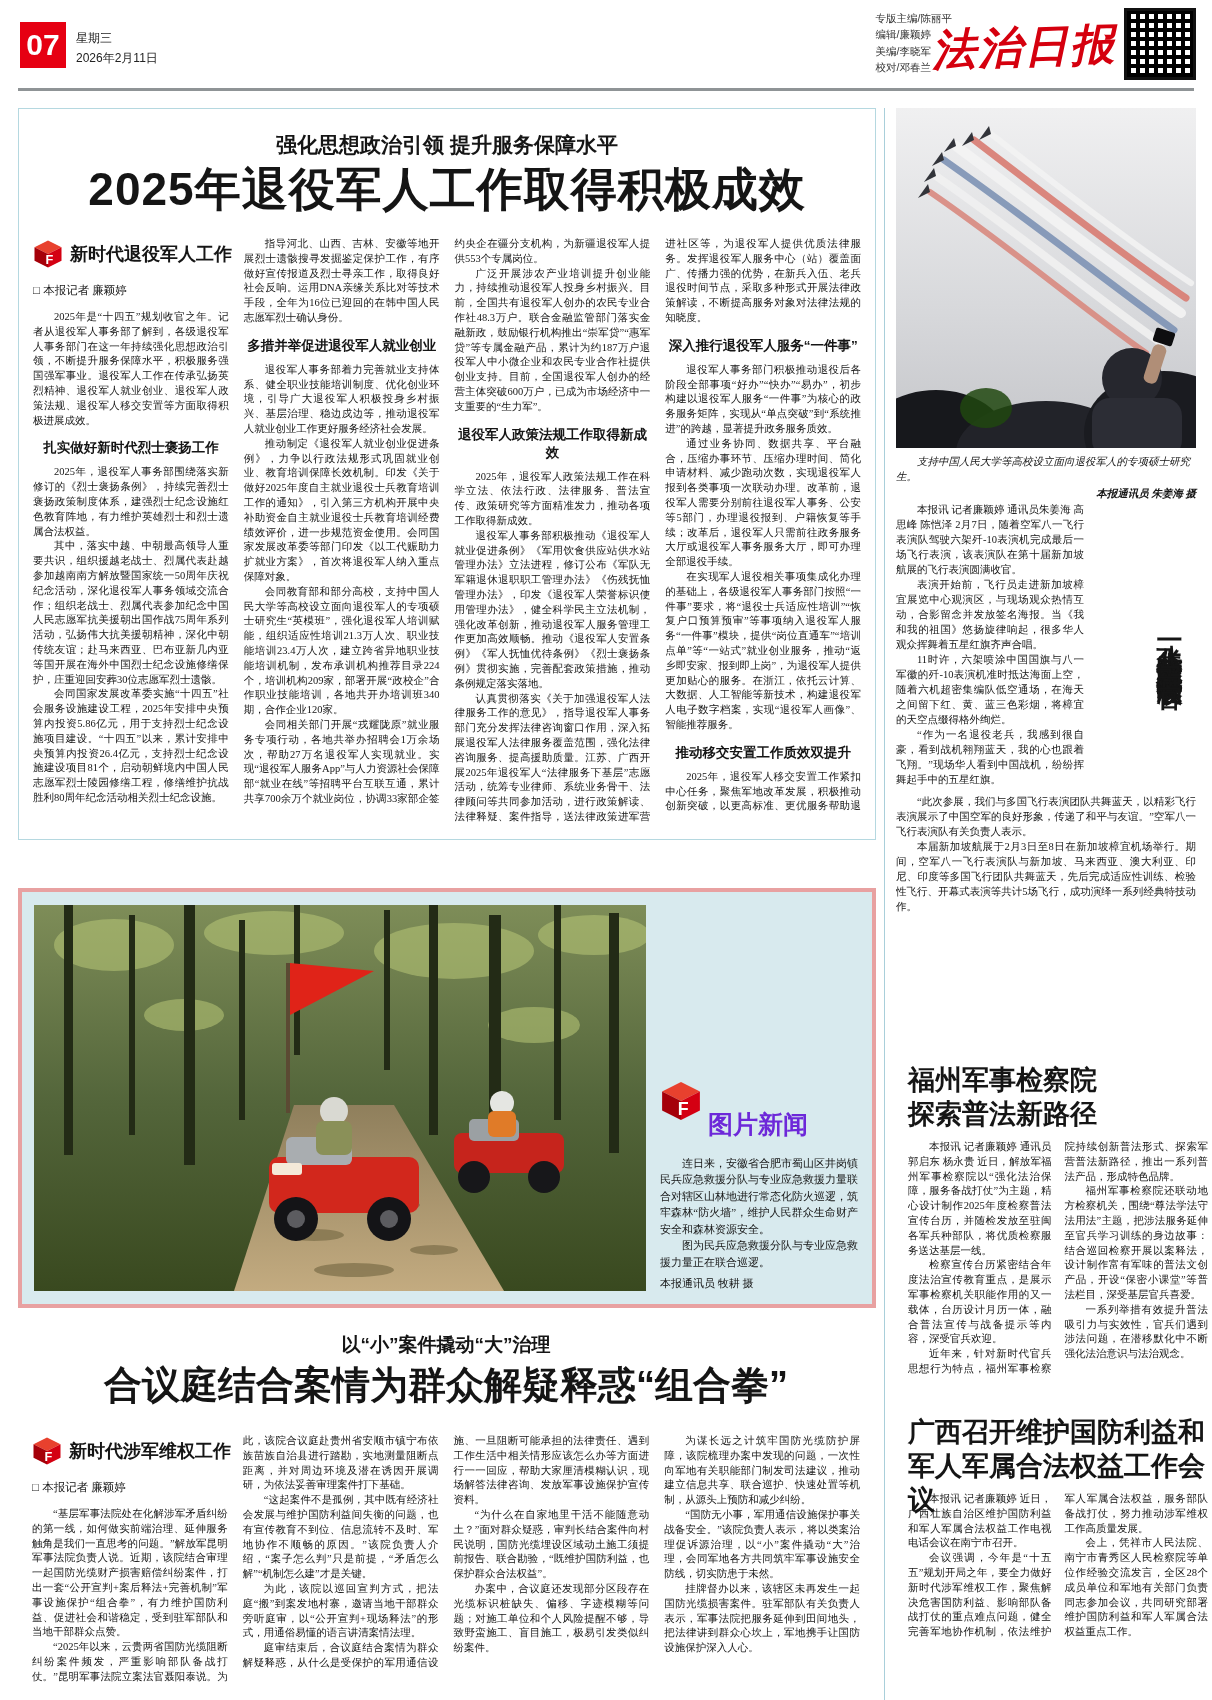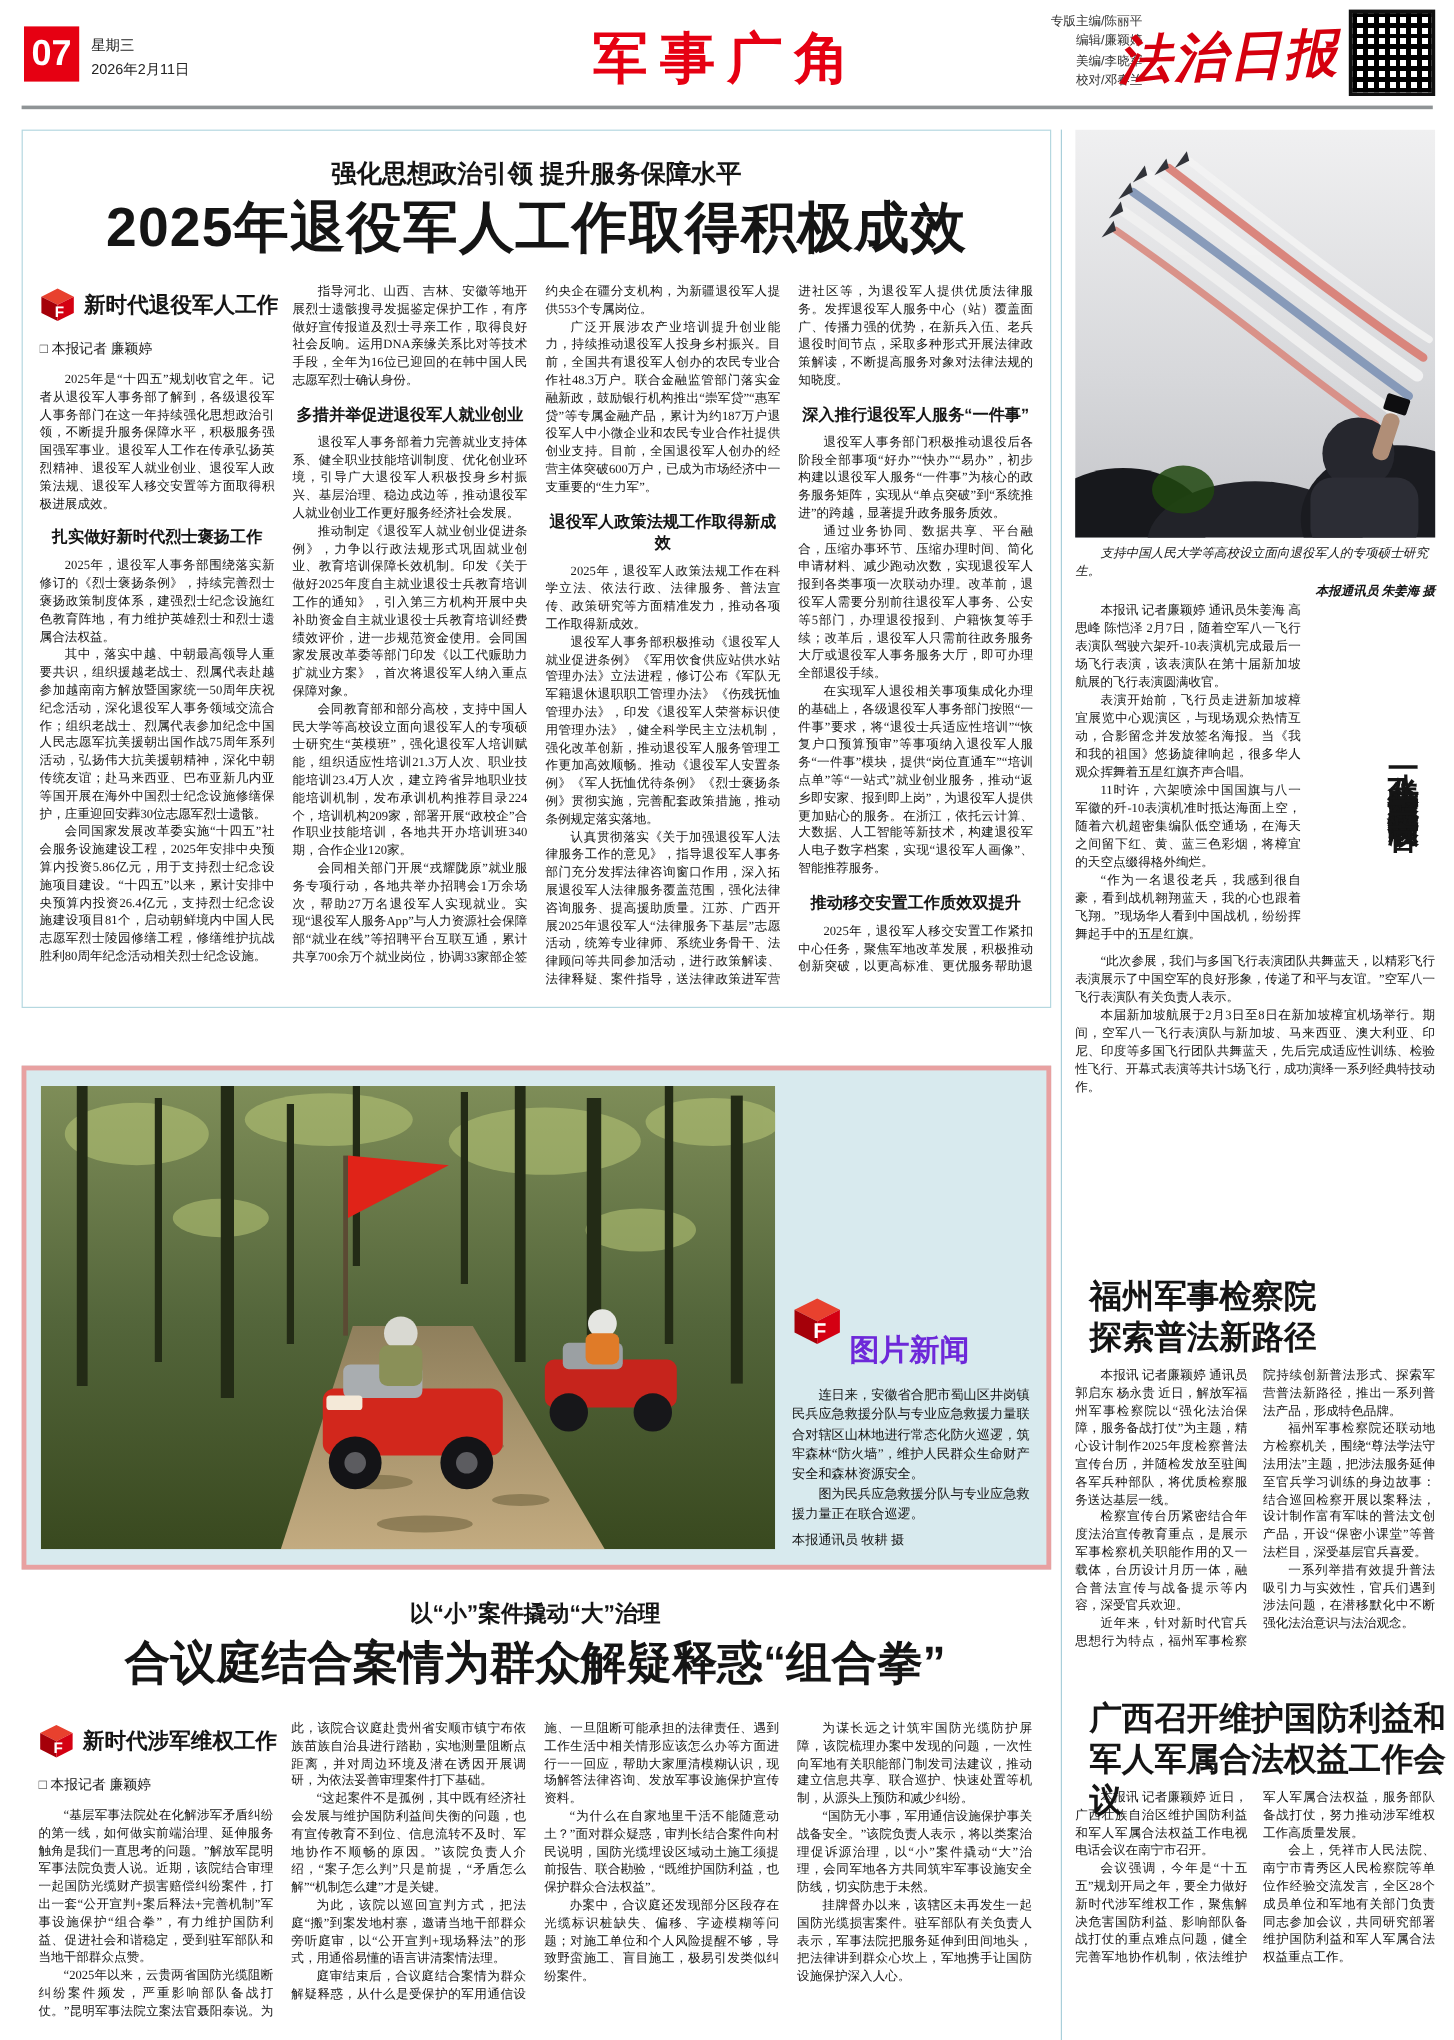--- a/index.html
+++ b/index.html
@@ -5,21 +5,21 @@
   html,body{margin:0;padding:0;background:#e9e9e9;}
   .page{position:relative;width:1212px;height:1700px;margin:0 auto;background:#fff;
         font-family:"Liberation Serif",serif;color:#151515;overflow:hidden;}
   
   .pagenum{position:absolute;left:20px;top:22px;width:46px;height:46px;background:#e60012;color:#fff;
            font:bold 30px "Liberation Sans",sans-serif;display:flex;align-items:center;justify-content:center;}
   .dateblock{position:absolute;left:76px;top:28px;font-family:"Liberation Sans",sans-serif;
              font-size:12px;line-height:1.7;color:#222;}
   .section-title{position:absolute;left:0;right:0;top:18px;text-align:center;color:#e60012;
                  font:bold 46px "Liberation Sans",sans-serif;letter-spacing:10px;}
-  .credits{position:absolute;right:260px;top:10px;text-align:right;
+  .credits{position:absolute;right:260px;top:10px;text-align:left;
            font:10.5px/1.55 "Liberation Sans",sans-serif;color:#333;}
   .masthead{position:absolute;right:96px;top:18px;color:#d5000e;
             font:bold italic 44px "Liberation Serif",serif;transform:rotate(-2deg);letter-spacing:2px;}
   .qr{position:absolute;right:16px;top:8px;width:66px;height:66px;border:3px solid #111;
       background:
         repeating-linear-gradient(0deg,#000 0 4px,rgba(255,255,255,0) 4px 9px),
         repeating-linear-gradient(90deg,#000 0 4px,#fff 4px 9px);}
   .header-rule{position:absolute;left:18px;top:88px;width:1176px;height:3px;background:#8f9496;}
   
   .bp{margin:0;text-indent:2em;}
@@ -71,36 +71,35 @@
   .vhead{width:104px;height:284px;writing-mode:vertical-rl;display:flex;
          justify-content:center;padding-left:6px;box-sizing:border-box;}
   .vhead .vline{font:bold 26px "Liberation Sans",sans-serif;letter-spacing:2px;
                 margin-left:10px;white-space:nowrap;}
   .as-wide{position:absolute;left:0;top:794px;width:300px;height:248px;font-size:10.5px;
            line-height:15px;text-align:justify;overflow:hidden;}
   .r-headline{position:absolute;left:12px;width:300px;
               font:bold 27px "Liberation Sans",sans-serif;line-height:1.25;}
   .fz-head{top:1064px;}
   .gx-head{top:1416px;}
-  .r-body{position:absolute;left:0;width:300px;column-count:2;column-gap:13px;
+  .r-body{position:absolute;left:12px;width:300px;column-count:2;column-gap:13px;
           font-size:10.5px;line-height:14.8px;text-align:justify;overflow:hidden;}
   .fz-body{top:1140px;height:262px;}
   .gx-body{top:1492px;height:208px;}
 </style>
 </head>
 <body>
 
 <div class="page">
 
   <div class="pagenum">07</div>
   <div class="dateblock">
     <div>星期三</div>
     <div>2026年2月11日</div>
   </div>
-  <div class="section-title">军事广角</div>
   <div class="credits">
     <div>专版主编/陈丽平</div>
     <div>编辑/廉颖婷</div>
     <div>美编/李晓军</div>
     <div>校对/邓春兰</div>
   </div>
   <div class="masthead">法治日报</div>
   <div class="qr"></div>
   <div class="header-rule"></div>
 

